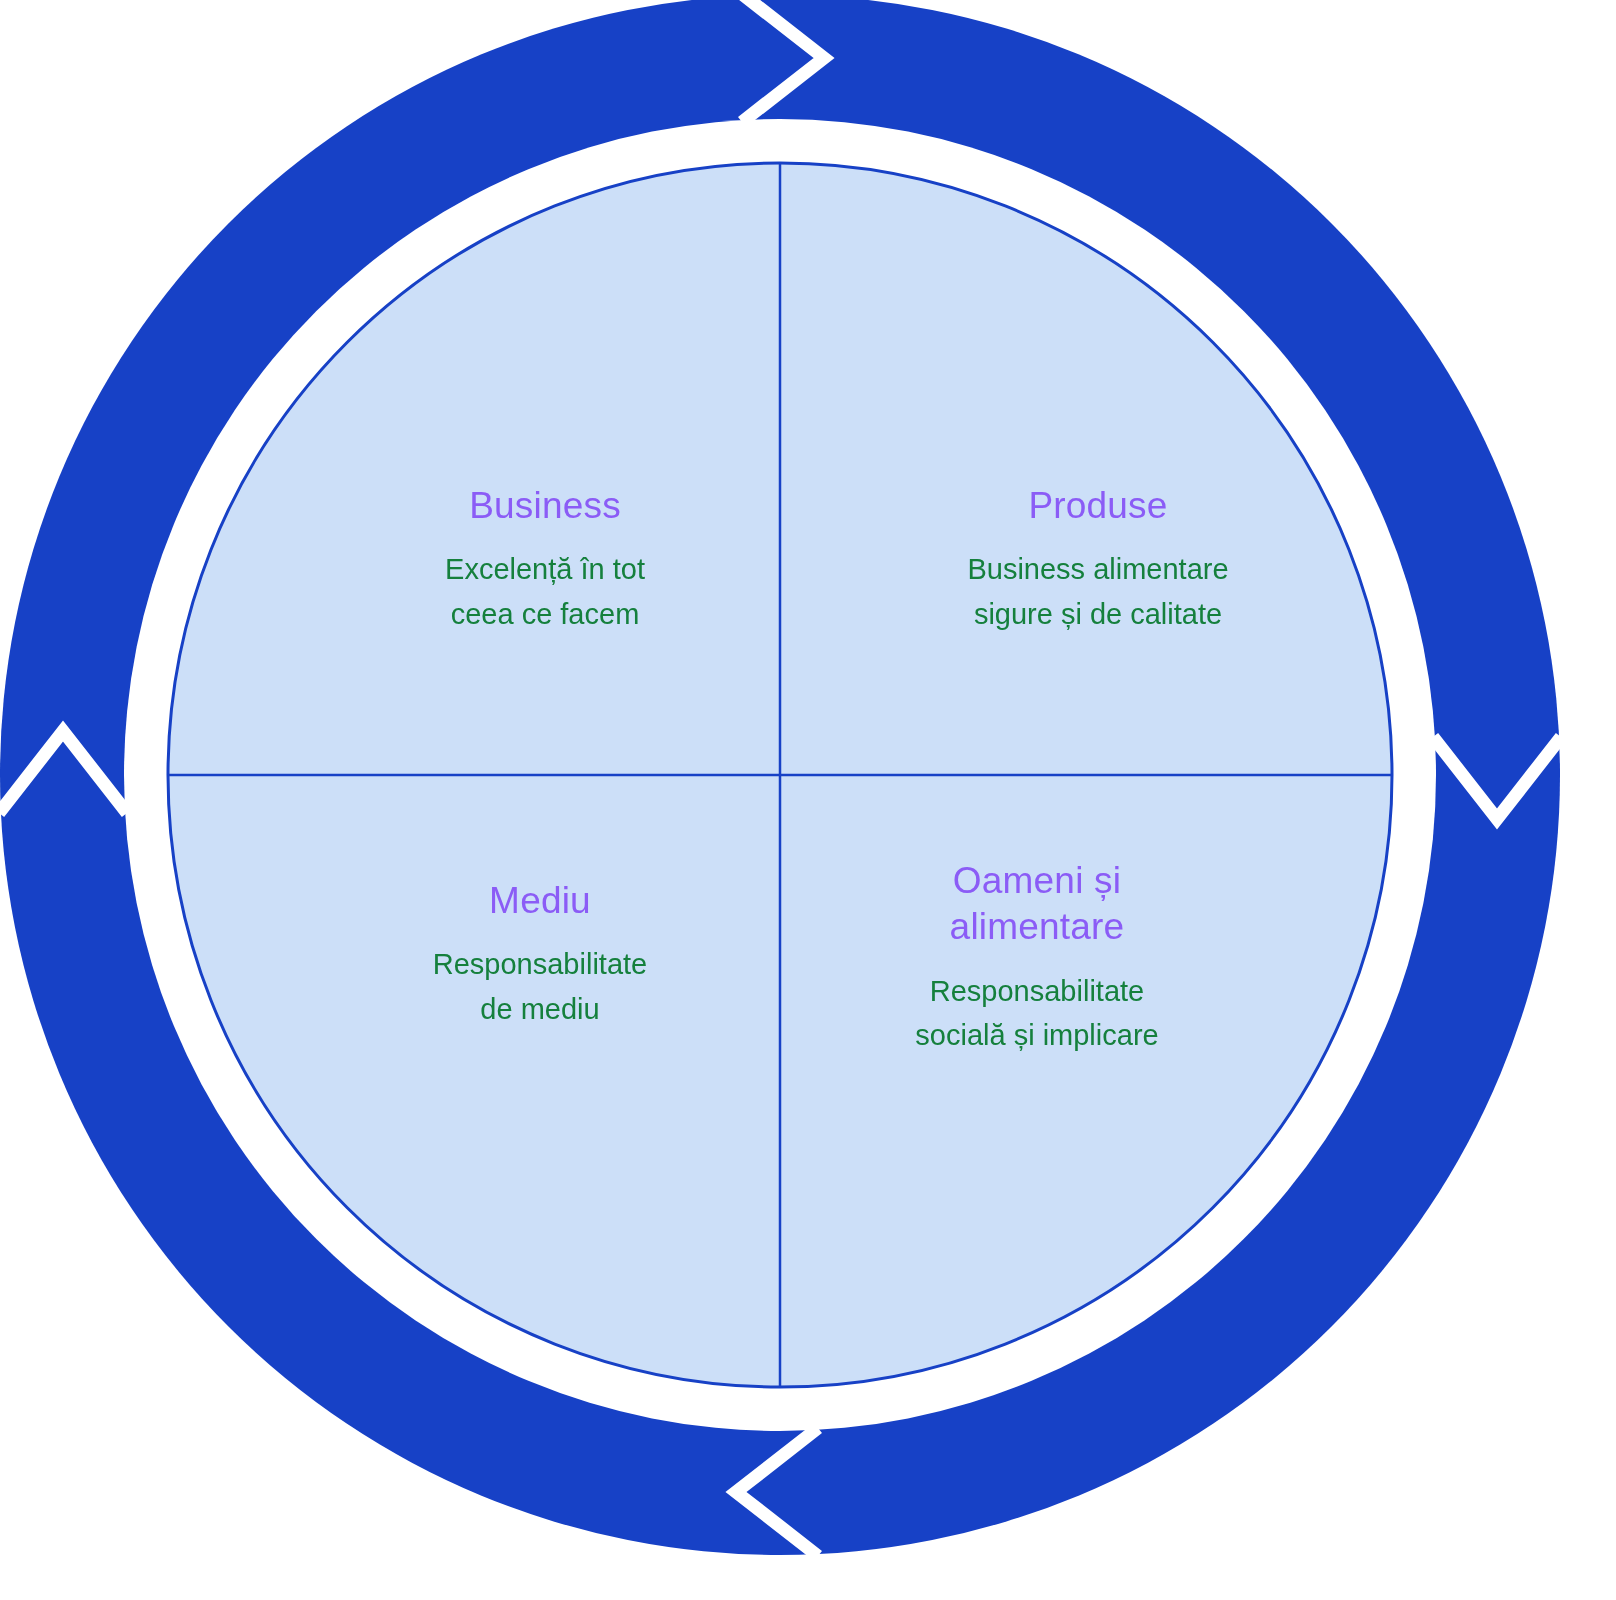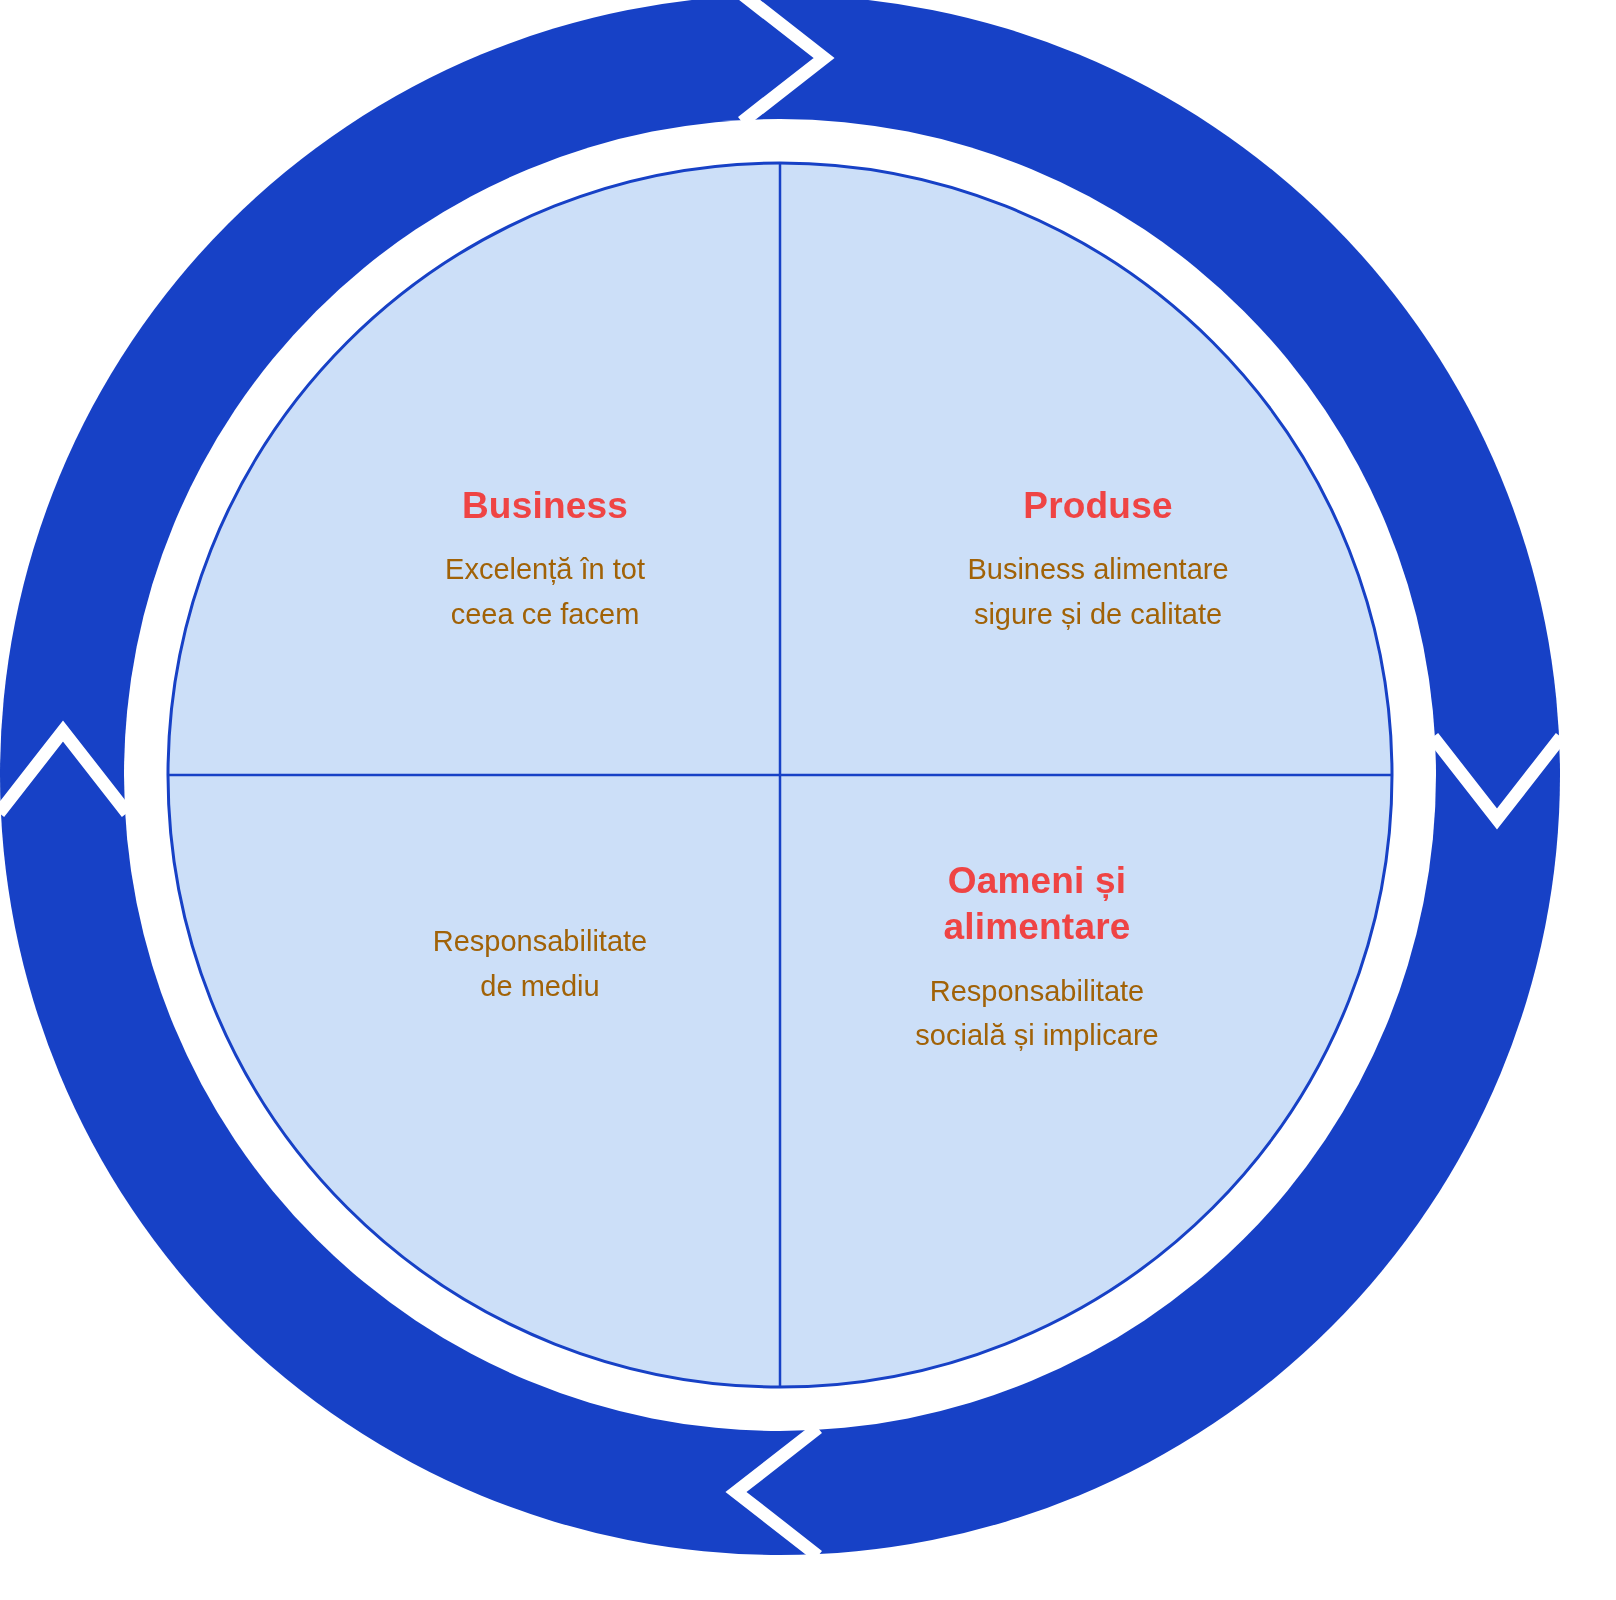--- a/index.html
+++ b/index.html
@@ -24,31 +24,31 @@
   }
   .quadrant-label {
     position: absolute;
     transform: translate(-50%, -50%);
     text-align: center;
     pointer-events: none;
     width: 420px;
   }
   .q-title {
     font-size: 37px;
-    font-weight: 700;
-    color: #ef4444;
+    font-weight: 400;
+    color: #8b5cf6;
     line-height: 1.25;
     white-space: pre-line;
     letter-spacing: 0.2px;
   }
   .q-desc {
     margin-top: 18px;
     font-size: 29px;
     font-weight: 400;
-    color: #a16207;
+    color: #15803d;
     line-height: 1.55;
     white-space: pre-line;
   }
 </style>
 </head>
 <body>
 
 <div class="stage">
 
   <svg class="diagram-svg" viewBox="0 0 1616 1600" xmlns="http://www.w3.org/2000/svg">
@@ -74,20 +74,21 @@
 ceea ce facem</div>
   </div>
 
   <div class="quadrant-label" style="left: 1098px; top: 560px;">
     <div class="q-title">Produse</div>
     <div class="q-desc">Business alimentare
 sigure și de calitate</div>
   </div>
 
   <div class="quadrant-label" style="left: 540px; top: 955px;">
+    <div class="q-title">Mediu</div>
     <div class="q-desc">Responsabilitate
 de mediu</div>
   </div>
 
   <div class="quadrant-label" style="left: 1037px; top: 958px;">
     <div class="q-title">Oameni și
 alimentare</div>
     <div class="q-desc">Responsabilitate
 socială și implicare</div>
   </div>

